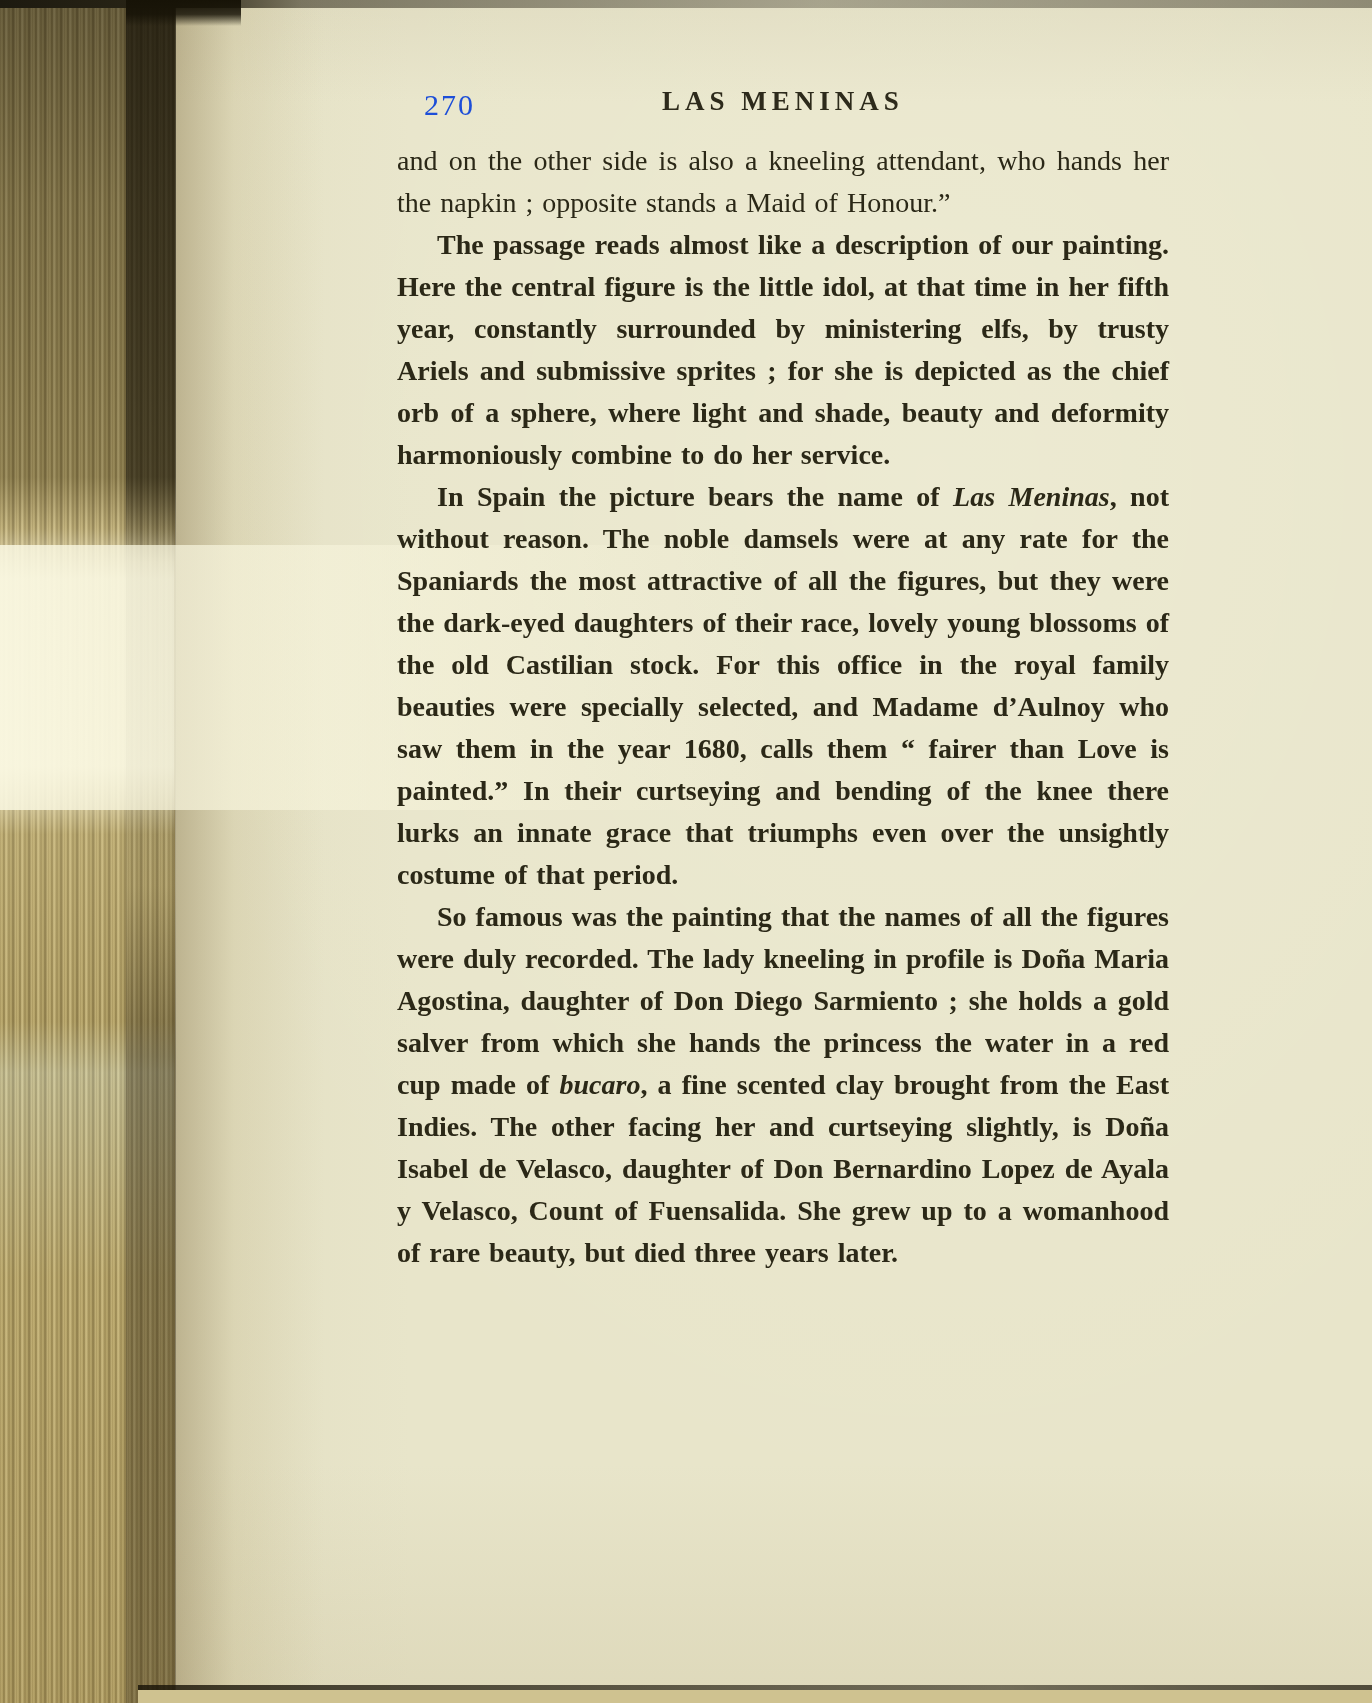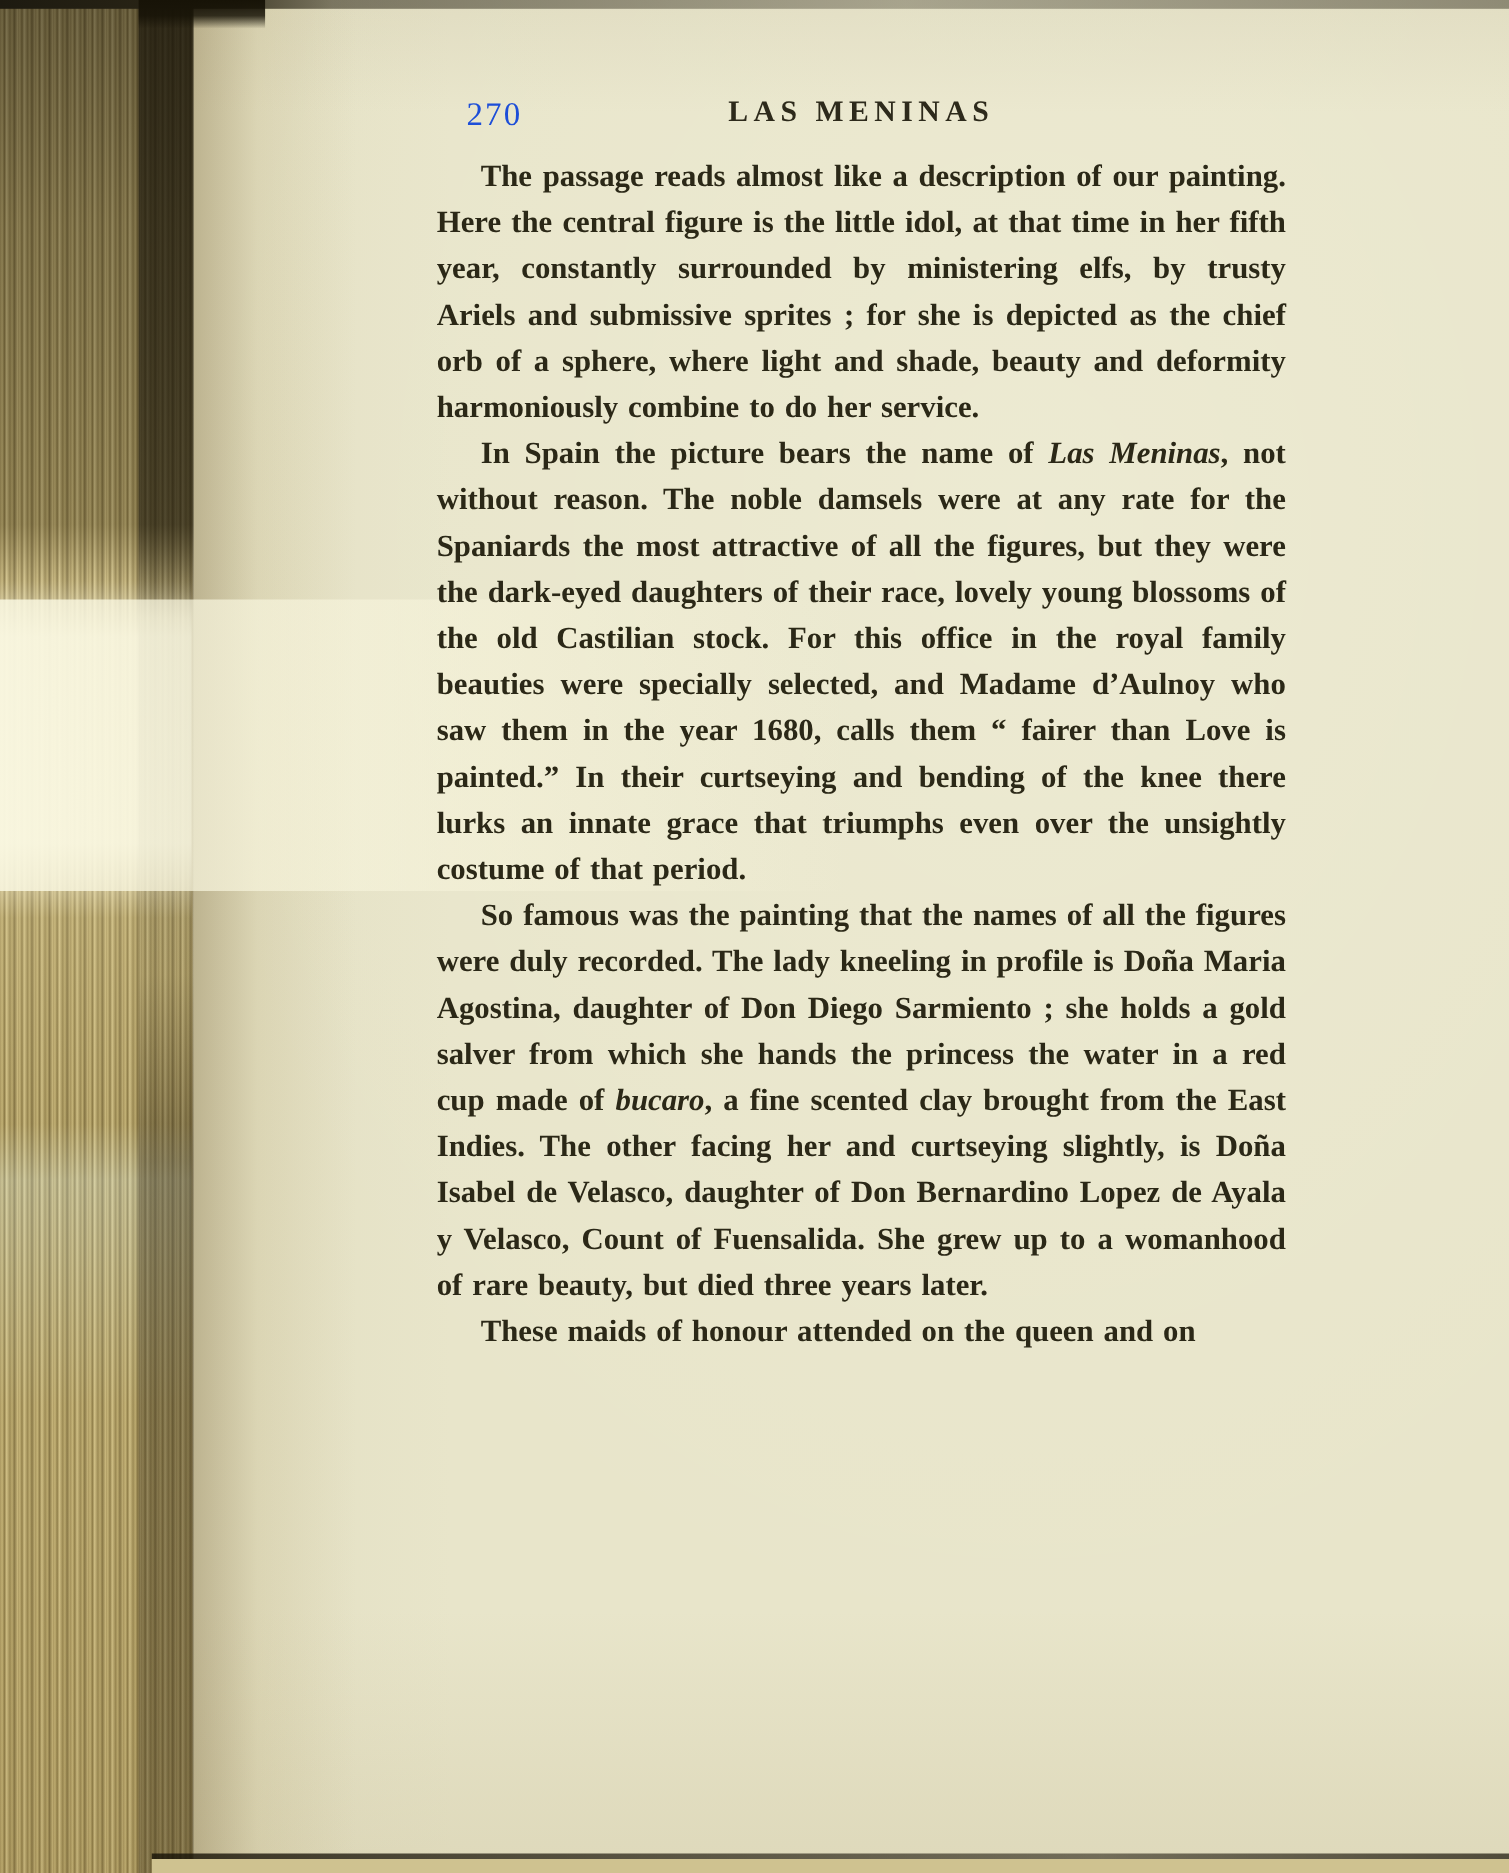--- a/index.html
+++ b/index.html
@@ -178,18 +178,18 @@
   <div class="top-notch"></div>
   <div class="bottom-paper"></div>
   <div class="bottom-line"></div>
 
   <div class="page-head">
     <span class="page-number">270</span>
     <span class="running-title">LAS MENINAS</span>
   </div>
 
   <div class="body-text">
+      <p class="para"><span>and on the other side is also a kneeling attendant, who hands her the napkin ; opposite stands a Maid of Honour.”</span></p>
       <p class="para indent"><span>The passage reads almost like a description of our painting.  Here the central figure is the little idol, at that time in her fifth year, constantly surrounded by ministering elfs, by trusty Ariels and submissive sprites ; for she is depicted as the chief orb of a sphere, where light and shade, beauty and deformity harmoniously combine to do her service.</span></p>
       <p class="para indent"><span>In Spain the picture bears the name of </span><span class="it">Las Meninas</span><span>, not without reason.  The noble damsels were at any rate for the Spaniards the most attractive of all the figures, but they were the dark-eyed daughters of their race, lovely young blossoms of the old Castilian stock.  For this office in the royal family beauties were specially selected, and Madame d’Aulnoy who saw them in the year 1680, calls them “ fairer than Love is painted.”  In their curtseying and bending of the knee there lurks an innate grace that triumphs even over the unsightly costume of that period.</span></p>
       <p class="para indent"><span>So famous was the painting that the names of all the figures were duly recorded.  The lady kneeling in profile is Doña Maria Agostina, daughter of Don Diego Sarmiento ; she holds a gold salver from which she hands the princess the water in a red cup made of </span><span class="it">bucaro</span><span>, a fine scented clay brought from the East Indies.  The other facing her and curtseying slightly, is Doña Isabel de Velasco, daughter of Don Bernardino Lopez de Ayala y Velasco, Count of Fuensalida.  She grew up to a womanhood of rare beauty, but died three years later.</span></p>
-      <p class="para indent"><span>These maids of honour attended on the queen and on</span></p>
     </div>
 </div>
 
 </body></html>

